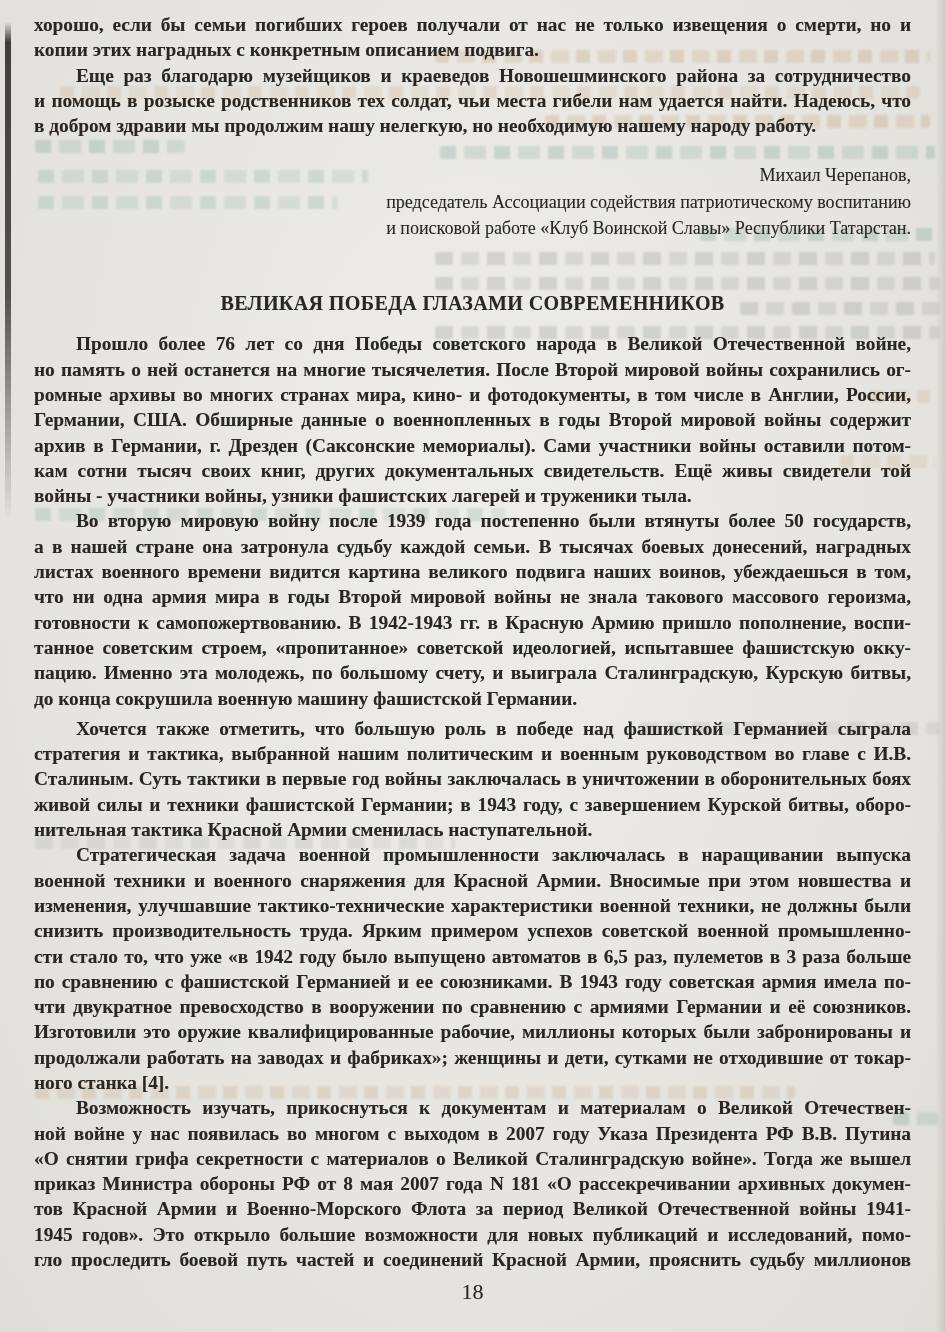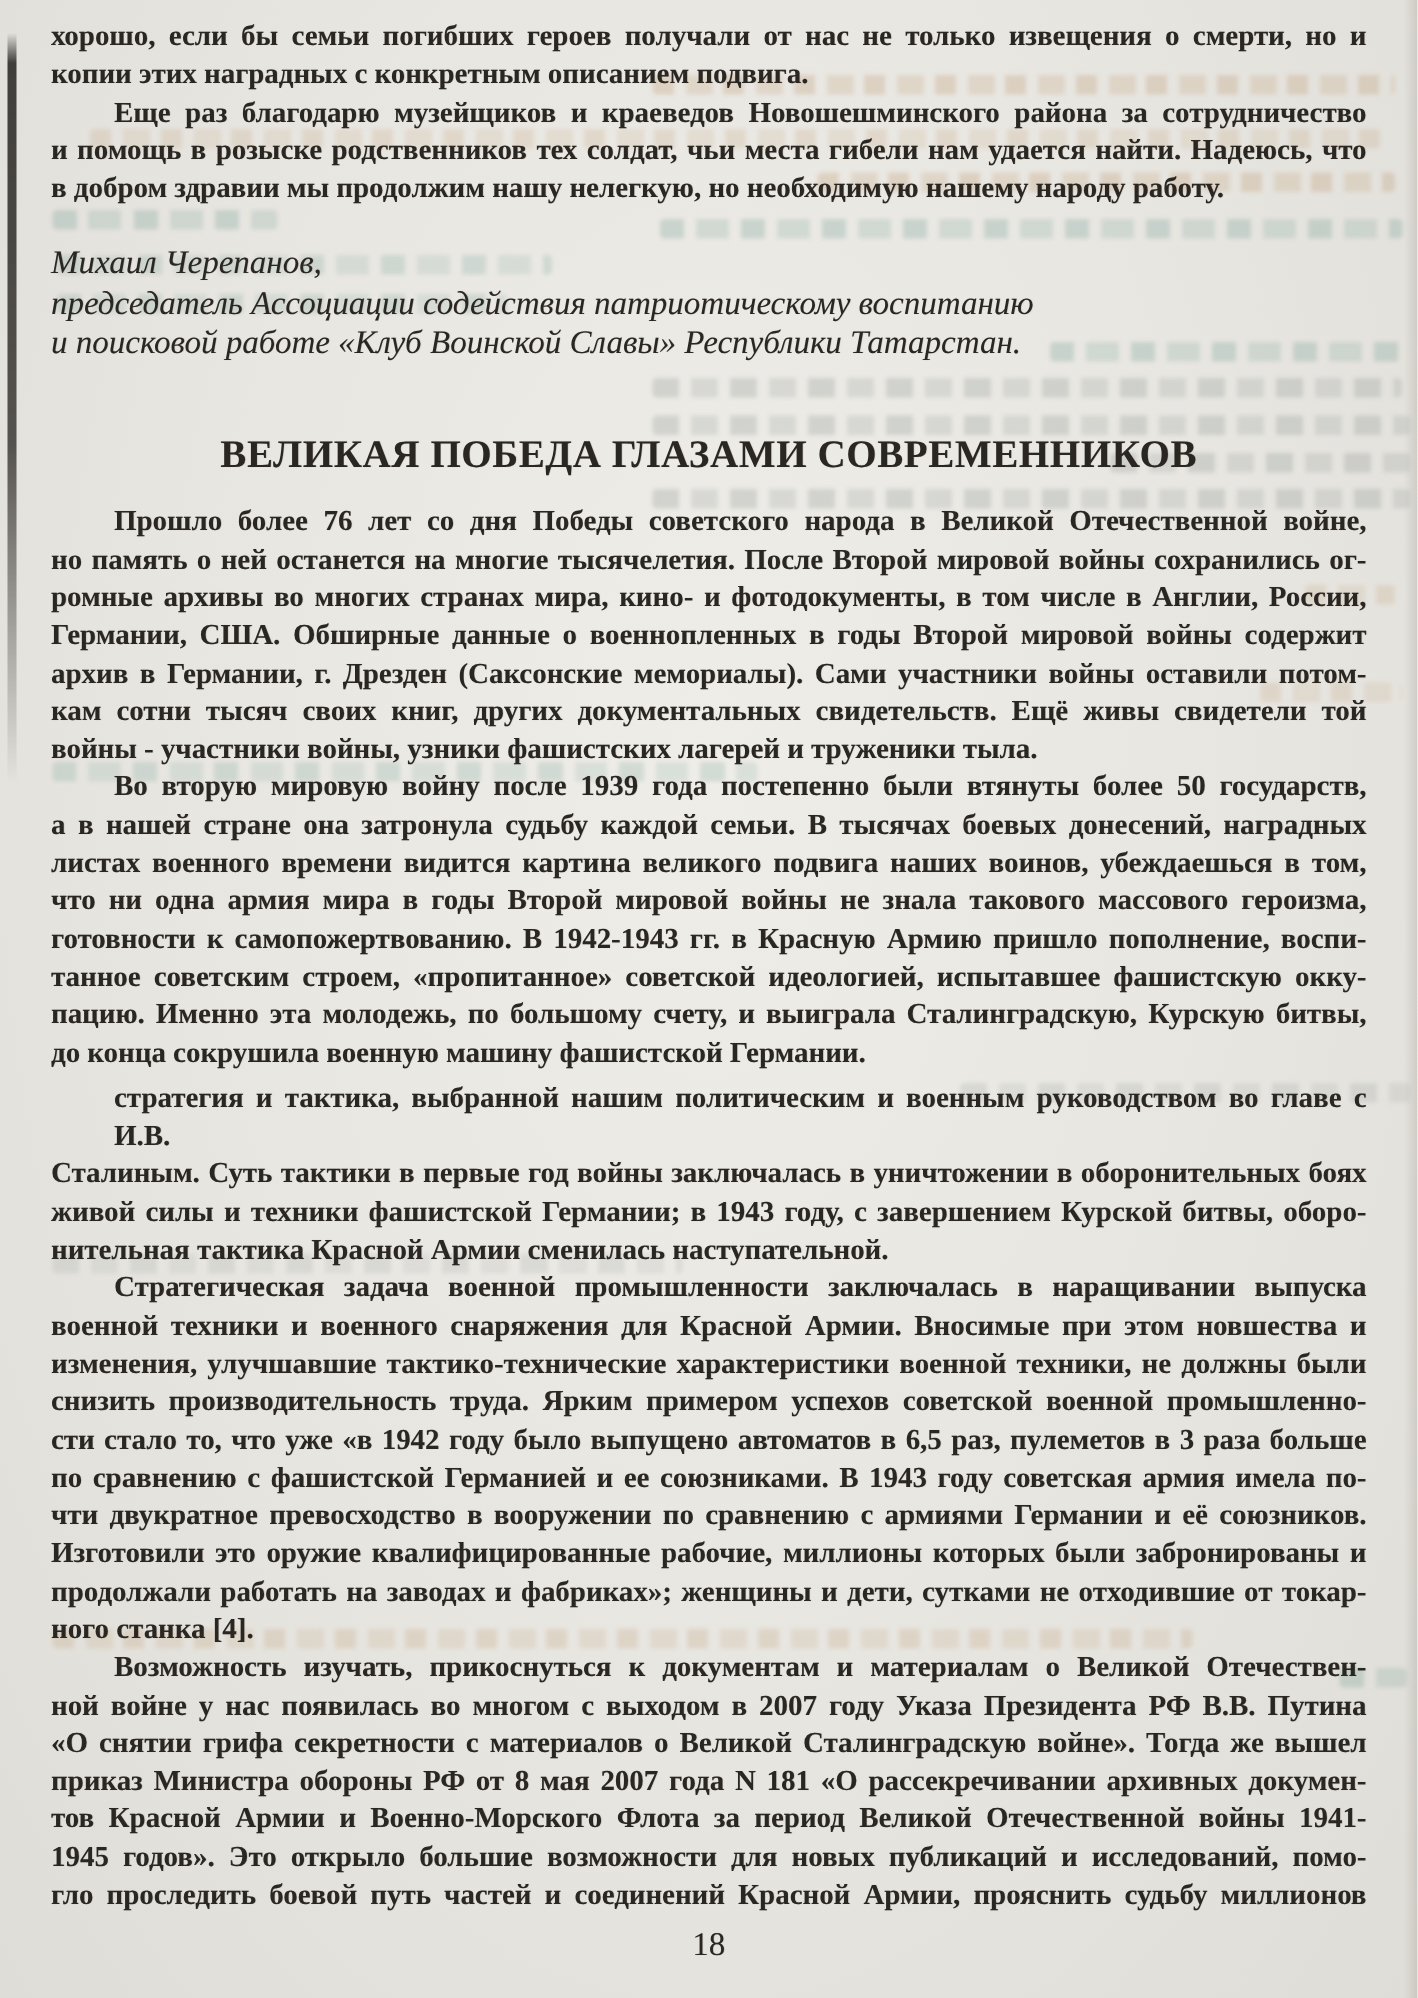--- a/index.html
+++ b/index.html
@@ -49,32 +49,32 @@
     text-shadow: 0.3px 0.3px 0.5px rgba(60,50,40,.30);
   }
   .para { margin: 0; }
   .tline { display: block; text-align: justify; text-align-last: justify; font-weight: bold; }
   .tline-last { text-align-last: left; }
   .para.cont .tline-last { text-align-last: justify; }
   .para.indent .tline:first-child { padding-left: 42px; }
 
   .signature {
     margin-top: 24px;
-    font-style: italic;
-    font-size: 22px;
+    text-align: right;
+    font-size: 18px;
     line-height: 26.5px;
   }
   .signature div { display: block; }
 
   .article-heading {
     margin-top: 46px;
     line-height: 30px;
     text-align: center;
     font-weight: bold;
-    font-size: 26px;
+    font-size: 20px;
     letter-spacing: .4px;
   }
   .first-article-para { }
   .gap-small { margin-top: 5px; }
 
   .page-number {
     margin-top: 8px;
     line-height: 24px;
     text-align: center;
     font-size: 22px;
@@ -143,20 +143,21 @@
       <span class="tline">а в нашей стране она затронула судьбу каждой семьи. В тысячах боевых донесений, наградных</span>
       <span class="tline">листах военного времени видится картина великого подвига наших воинов, убеждаешься в том,</span>
       <span class="tline">что ни одна армия мира в годы Второй мировой войны не знала такового массового героизма,</span>
       <span class="tline">готовности к самопожертвованию. В 1942-1943 гг. в Красную Армию пришло пополнение, воспи-</span>
       <span class="tline">танное советским строем, «пропитанное» советской идеологией, испытавшее фашистскую окку-</span>
       <span class="tline">пацию. Именно эта молодежь, по большому счету, и выиграла Сталинградскую, Курскую битвы,</span>
       <span class="tline tline-last">до конца сокрушила военную машину фашистской Германии.</span>
     </p>
 
   <p class="para indent gap-small">
+      <span class="tline">Хочется также отметить, что большую роль в победе над фашисткой Германией сыграла</span>
       <span class="tline">стратегия и тактика, выбранной нашим политическим и военным руководством во главе с И.В.</span>
       <span class="tline">Сталиным. Суть тактики в первые год войны заключалась в уничтожении в оборонительных боях</span>
       <span class="tline">живой силы и техники фашистской Германии; в 1943 году, с завершением Курской битвы, оборо-</span>
       <span class="tline tline-last">нительная тактика Красной Армии сменилась наступательной.</span>
     </p>
 
   <p class="para indent">
       <span class="tline">Стратегическая задача военной промышленности заключалась в наращивании выпуска</span>
       <span class="tline">военной техники и военного снаряжения для Красной Армии. Вносимые при этом новшества и</span>
       <span class="tline">изменения, улучшавшие тактико-технические характеристики военной техники, не должны были</span>

